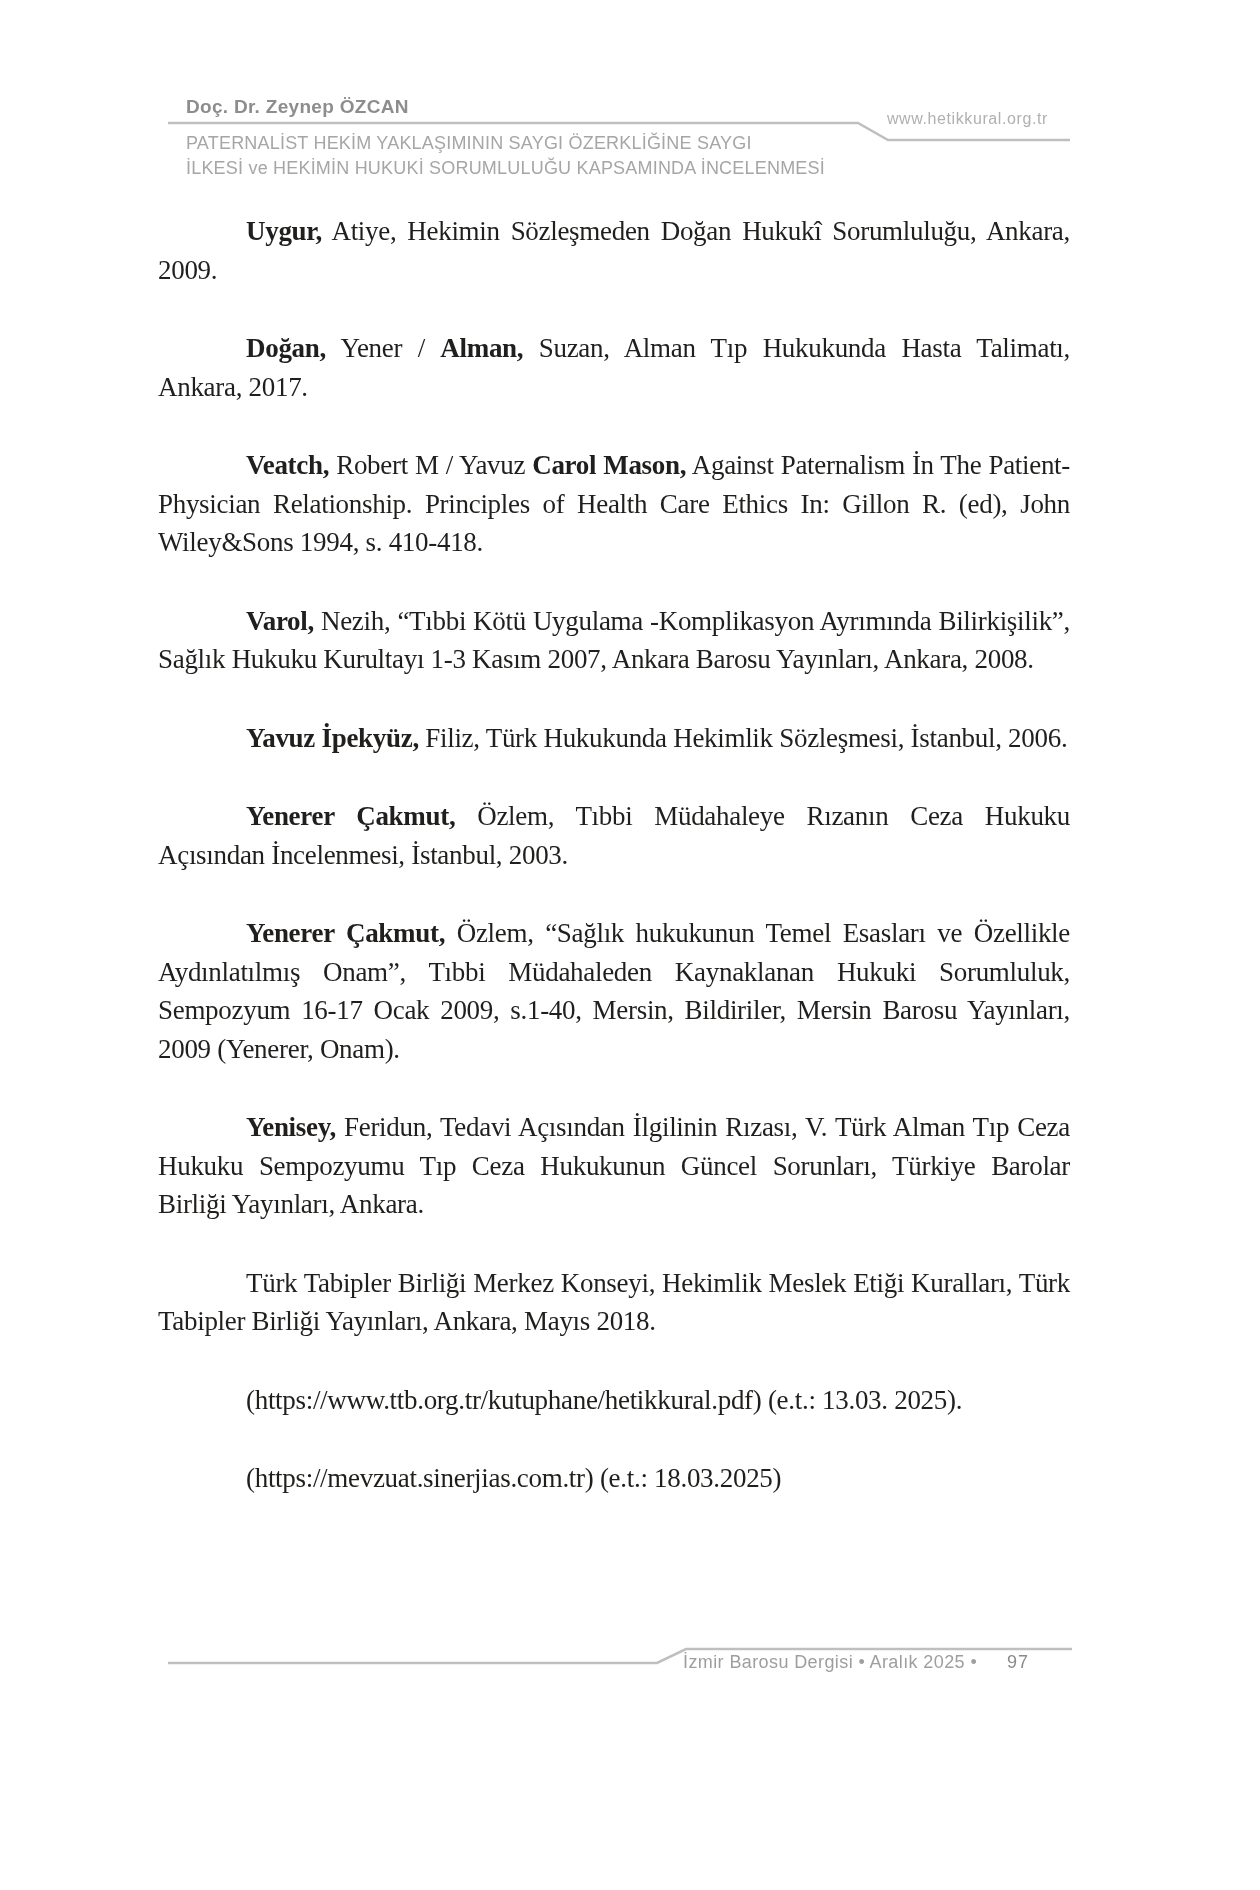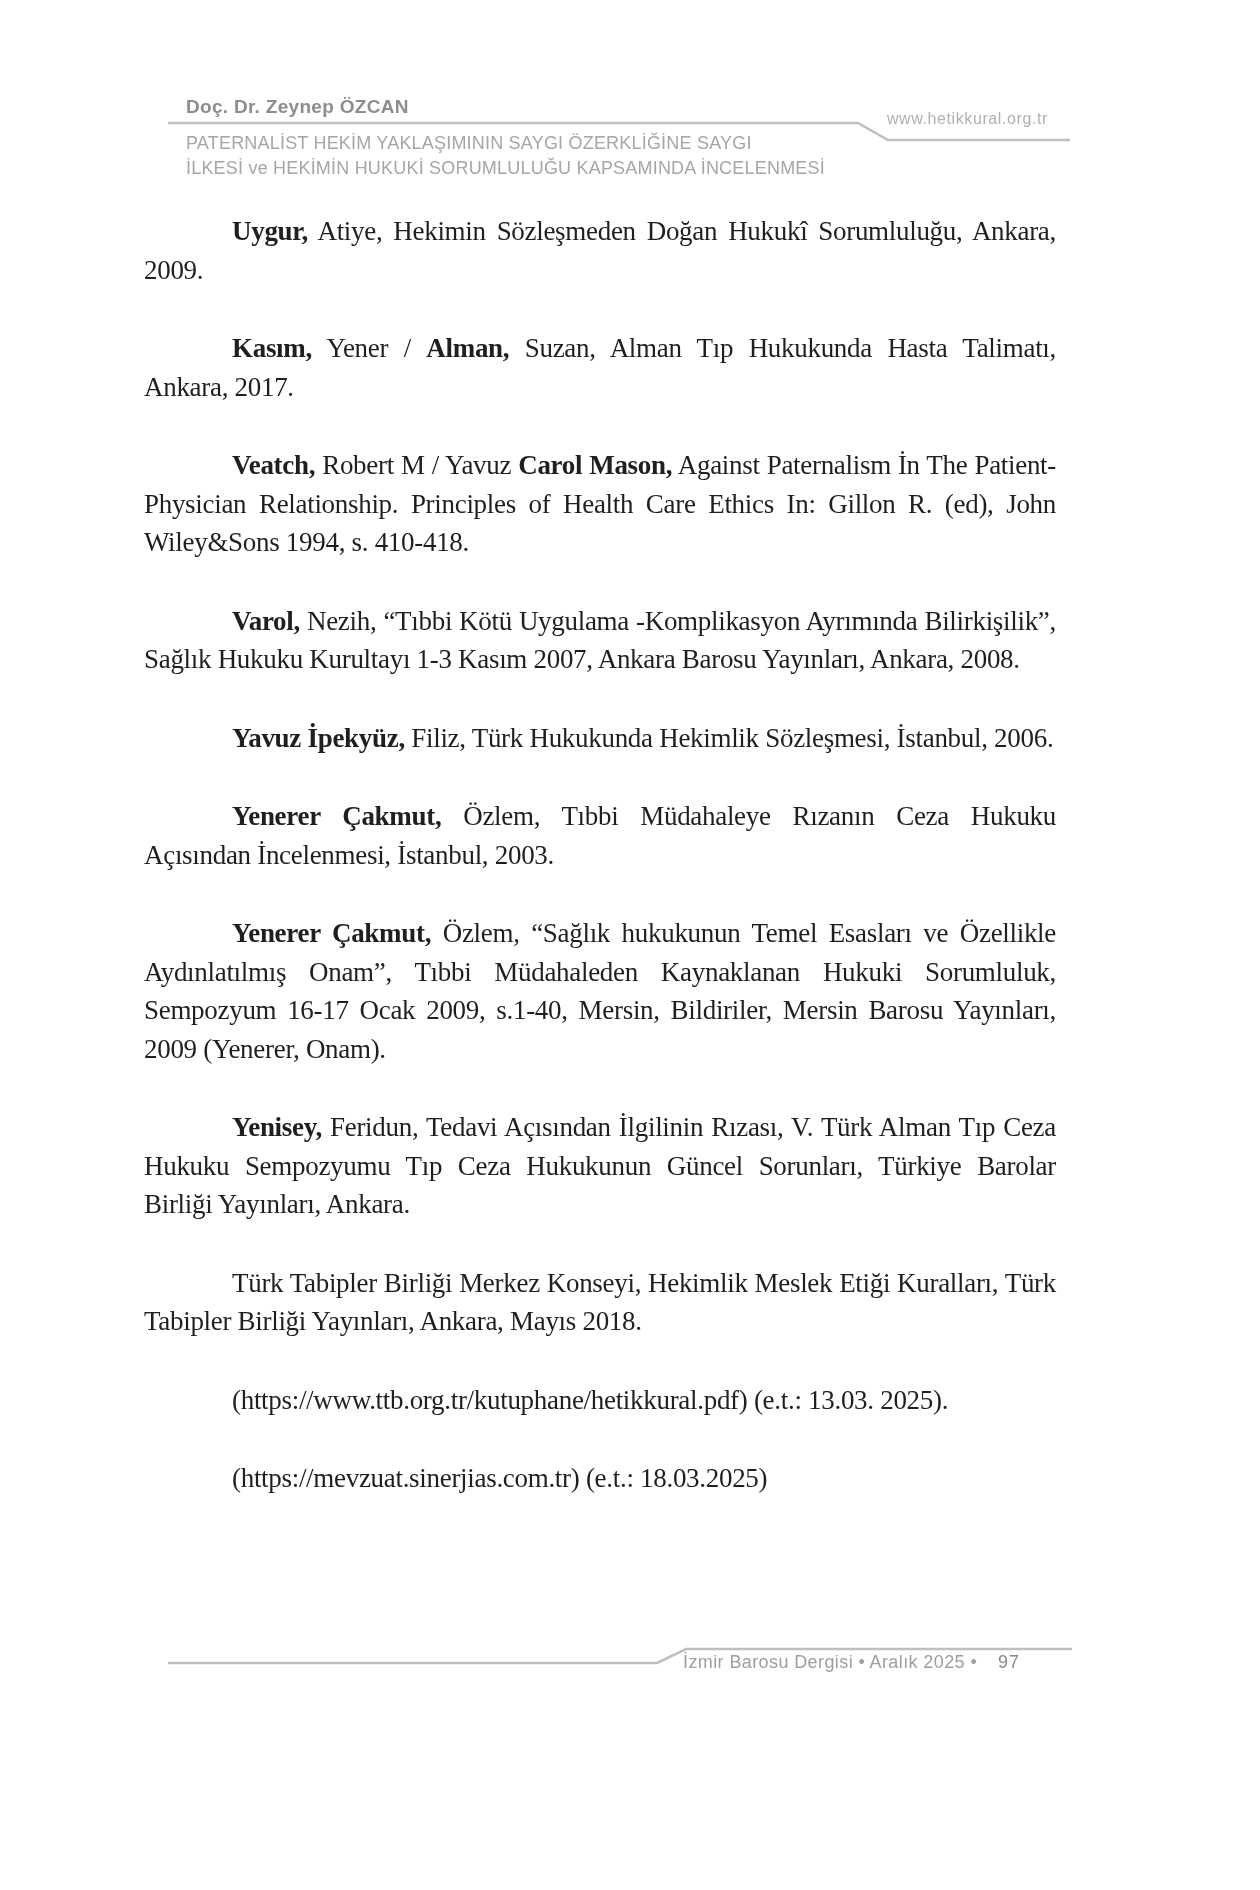--- a/index.html
+++ b/index.html
@@ -28,37 +28,37 @@
   .article-title {
     position:absolute; left:186px; top:131px;
     font-family:"Liberation Sans","DejaVu Sans",sans-serif;
     font-size:18px; line-height:25px; letter-spacing:0.2px;
     color:#a6a6a6; font-weight:400;
     white-space:nowrap;
   }
 
   
   .bibliography {
-    position:absolute; left:144px; top:212px; width:912px;
+    position:absolute; left:158px; top:212px; width:912px;
   }
   .ref {
     margin:0 0 40px 0;
     text-indent:88px;
     text-align:justify;
     font-size:27px;
     line-height:38.5px;
     letter-spacing:-0.3px;
     color:#201f1d;
   }
   .ref .bold { font-weight:bold; }
 
   
   .footer-text {
     position:absolute; left:683px; top:1652px;
-    display:flex; align-items:flex-start; gap:21px;
+    display:flex; align-items:flex-start; gap:30px;
     font-family:"Liberation Sans","DejaVu Sans",sans-serif;
     font-size:18px; letter-spacing:0.4px;
     color:#9e9e9e;
     white-space:nowrap;
   }
   .footer-text .pagenum { color:#8a8a8a; letter-spacing:1px; }
 </style>
 </head>
 <body>
 
@@ -72,21 +72,21 @@
 
   <div class="website">www.hetikkural.org.tr</div>
 
   <div class="article-title">
     <div>PATERNALİST HEKİM YAKLAŞIMININ SAYGI ÖZERKLİĞİNE SAYGI</div>
     <div>İLKESİ ve HEKİMİN HUKUKİ SORUMLULUĞU KAPSAMINDA İNCELENMESİ</div>
   </div>
 
   <main class="bibliography">
       <p class="ref"><span class="bold">Uygur,</span><span> Atiye, Hekimin Sözleşmeden Doğan Hukukî Sorumluluğu, Ankara, 2009.</span></p>
-      <p class="ref"><span class="bold">Kasım,</span><span> Yener / </span><span class="bold">Alman,</span><span> Suzan, Alman Tıp Hukukunda Hasta Talimatı, Ankara, 2017.</span></p>
+      <p class="ref"><span class="bold">Doğan,</span><span> Yener / </span><span class="bold">Alman,</span><span> Suzan, Alman Tıp Hukukunda Hasta Talimatı, Ankara, 2017.</span></p>
       <p class="ref"><span class="bold">Veatch,</span><span> Robert M / Yavuz </span><span class="bold">Carol Mason,</span><span> Against Paternalism İn The Patient-Physician Relationship. Principles of Health Care Ethics In: Gillon R. (ed), John Wiley&amp;Sons 1994, s. 410-418.</span></p>
       <p class="ref"><span class="bold">Varol,</span><span> Nezih, “Tıbbi Kötü Uygulama -Komplikasyon Ayrımında Bilirkişilik”, Sağlık Hukuku Kurultayı 1-3 Kasım 2007, Ankara Barosu Yayınları, Ankara, 2008.</span></p>
       <p class="ref"><span class="bold">Yavuz İpekyüz,</span><span> Filiz, Türk Hukukunda Hekimlik Sözleşmesi, İstanbul, 2006.</span></p>
       <p class="ref"><span class="bold">Yenerer Çakmut,</span><span> Özlem, Tıbbi Müdahaleye Rızanın Ceza Hukuku Açısından İncelenmesi, İstanbul, 2003.</span></p>
       <p class="ref"><span class="bold">Yenerer Çakmut,</span><span> Özlem, “Sağlık hukukunun Temel Esasları ve Özellikle Aydınlatılmış Onam”, Tıbbi Müdahaleden Kaynaklanan Hukuki Sorumluluk, Sempozyum 16-17 Ocak 2009, s.1-40, Mersin, Bildiriler, Mersin Barosu Yayınları, 2009 (Yenerer, Onam).</span></p>
       <p class="ref"><span class="bold">Yenisey,</span><span> Feridun, Tedavi Açısından İlgilinin Rızası, V. Türk Alman Tıp Ceza Hukuku Sempozyumu Tıp Ceza Hukukunun Güncel Sorunları, Türkiye Barolar Birliği Yayınları, Ankara.</span></p>
       <p class="ref"><span>Türk Tabipler Birliği Merkez Konseyi, Hekimlik Meslek Etiği Kuralları, Türk Tabipler Birliği Yayınları, Ankara, Mayıs 2018.</span></p>
       <p class="ref"><span>(https://www.ttb.org.tr/kutuphane/hetikkural.pdf) (e.t.: 13.03. 2025).</span></p>
       <p class="ref"><span>(https://mevzuat.sinerjias.com.tr) (e.t.: 18.03.2025)</span></p>
     </main>

